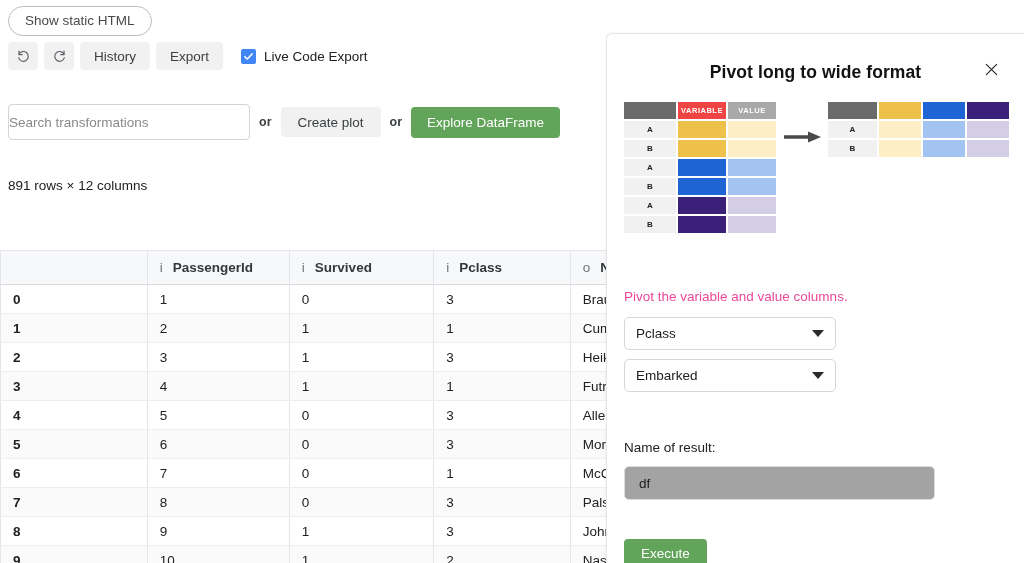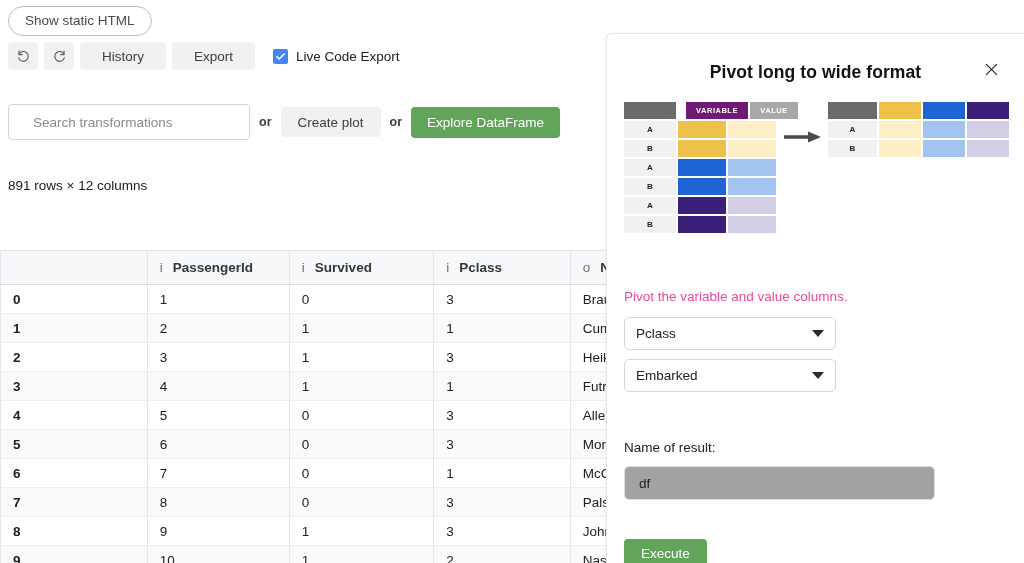--- a/index.html
+++ b/index.html
@@ -24,21 +24,21 @@
     background: #ffffff; color: #4a4a4a;
     font-size: 13.5px; line-height: 1; cursor: pointer;
     white-space: nowrap;
   }
 
   .toolbar {
     position: absolute; left: 8px; top: 42px;
     display: flex; align-items: center; gap: 6px;
   }
   .tb-btn {
-    height: 28px; min-width: 30px; padding: 0 22px;
+    height: 28px; min-width: 30px; padding: 0 14px;
     display: flex; align-items: center; justify-content: center;
     background: #f1f1f1; border: none; border-radius: 4px;
     font-size: 13.5px; color: #3c4043; cursor: pointer;
     font-family: "Liberation Sans", sans-serif;
   }
   .tb-btn.icon-only { padding: 0; width: 30px; }
   .tb-btn svg { display: block; }
 
   .live-export { display: flex; align-items: flex-start; gap: 8px; margin-left: 12px; }
   .cb {
@@ -49,21 +49,21 @@
   .cb svg { display:block; }
   .live-export-label { font-size: 13.5px; color: #202124; white-space: nowrap; }
 
   .searchrow {
     position: absolute; left: 8px; top: 104px;
     display: flex; align-items: center; gap: 9px;
   }
   .search-input {
     width: 242px; height: 36px;
     border: 1px solid #d4d4d4; border-radius: 4px;
-    padding: 0 24px; font-size: 13.5px;
+    padding: 0 0; font-size: 13.5px;
     font-family: "Liberation Sans", sans-serif;
     color: #202124; background: #fff; outline: none;
   }
   .search-input::placeholder { color: #8a8a8a; }
   .or-lbl { font-size: 12.5px; font-weight: bold; color: #3c4043; }
   .plot-btn {
     height: 30px; padding: 0 17px; display: flex; align-items: center;
     background: #f1f1f1; border: none; border-radius: 4px;
     font-size: 13.5px; color: #3c4043; cursor: pointer;
     font-family: "Liberation Sans", sans-serif; white-space: nowrap;
@@ -355,21 +355,21 @@
         <svg width="15" height="15" viewBox="0 0 16 16">
           <path d="M2.5 2.5 L13.5 13.5 M13.5 2.5 L2.5 13.5" stroke="#2a2a2a" stroke-width="1.3" stroke-linecap="round"></path>
         </svg>
       </span>
     </div>
 
     <div class="illus">
       <div class="ltab" id="long-table">
           <div class="cellrow">
             <div class="cell hcell" style="width: 54px; background: rgb(107, 107, 107);"></div>
-            <div class="cell hcell" style="width: 64px; background: #701a75; margin-left: 8px;">VARIABLE</div>
+            <div class="cell hcell" style="width: 50px; background: #ef4444;">VARIABLE</div>
             <div class="cell hcell" style="width: 50px; background: rgb(168, 168, 168);">VALUE</div>
           </div>
           <div class="cellrow">
             <div class="cell idxcell" style="width: 54px;">A</div>
             <div class="cell" style="width: 50px; background: rgb(238, 193, 74);"></div>
             <div class="cell" style="width: 50px; background: rgb(253, 238, 198);"></div>
           </div>
           <div class="cellrow">
             <div class="cell idxcell" style="width: 54px;">B</div>
             <div class="cell" style="width: 50px; background: rgb(238, 193, 74);"></div>

